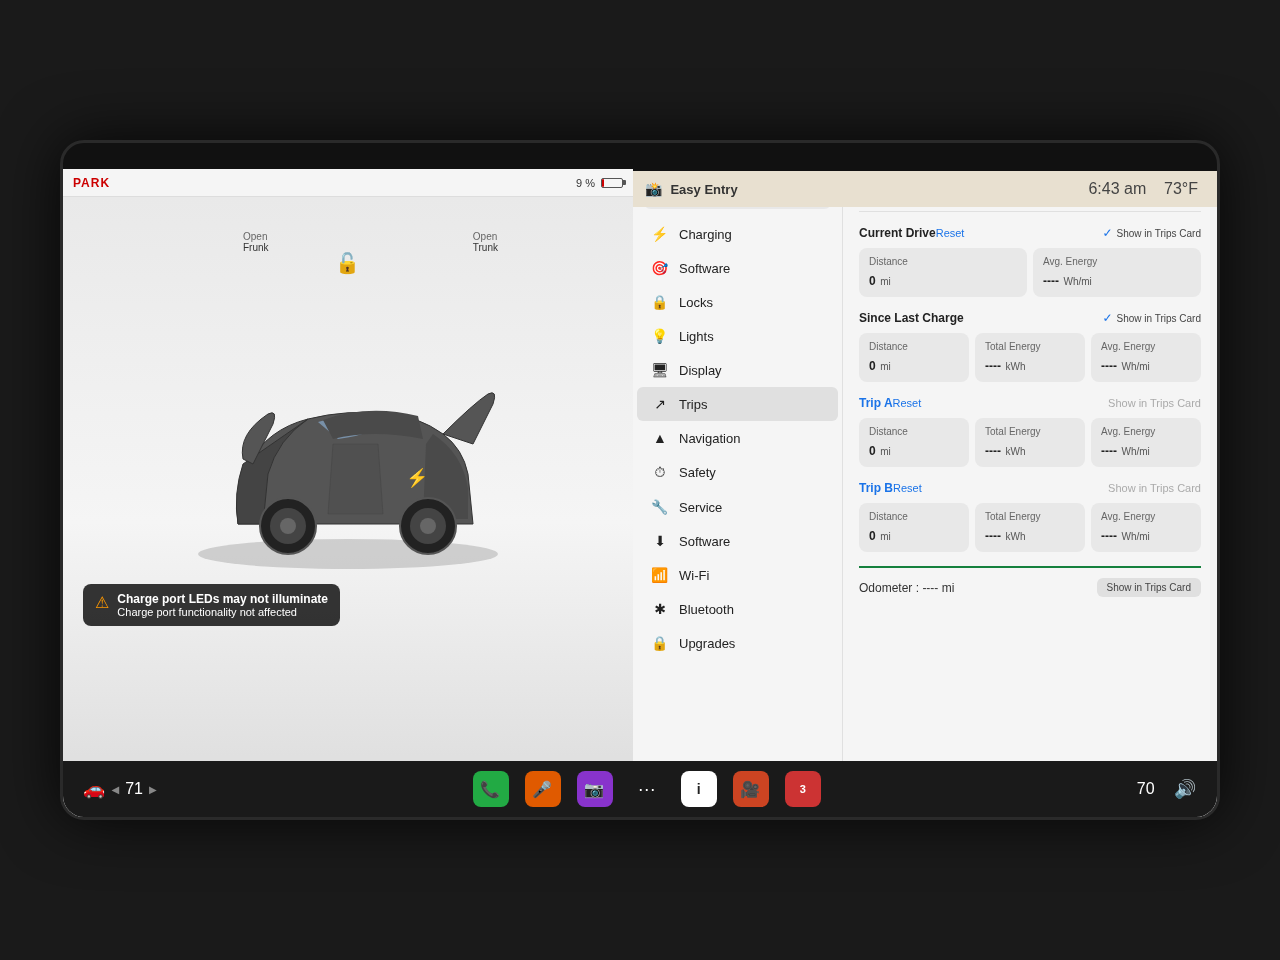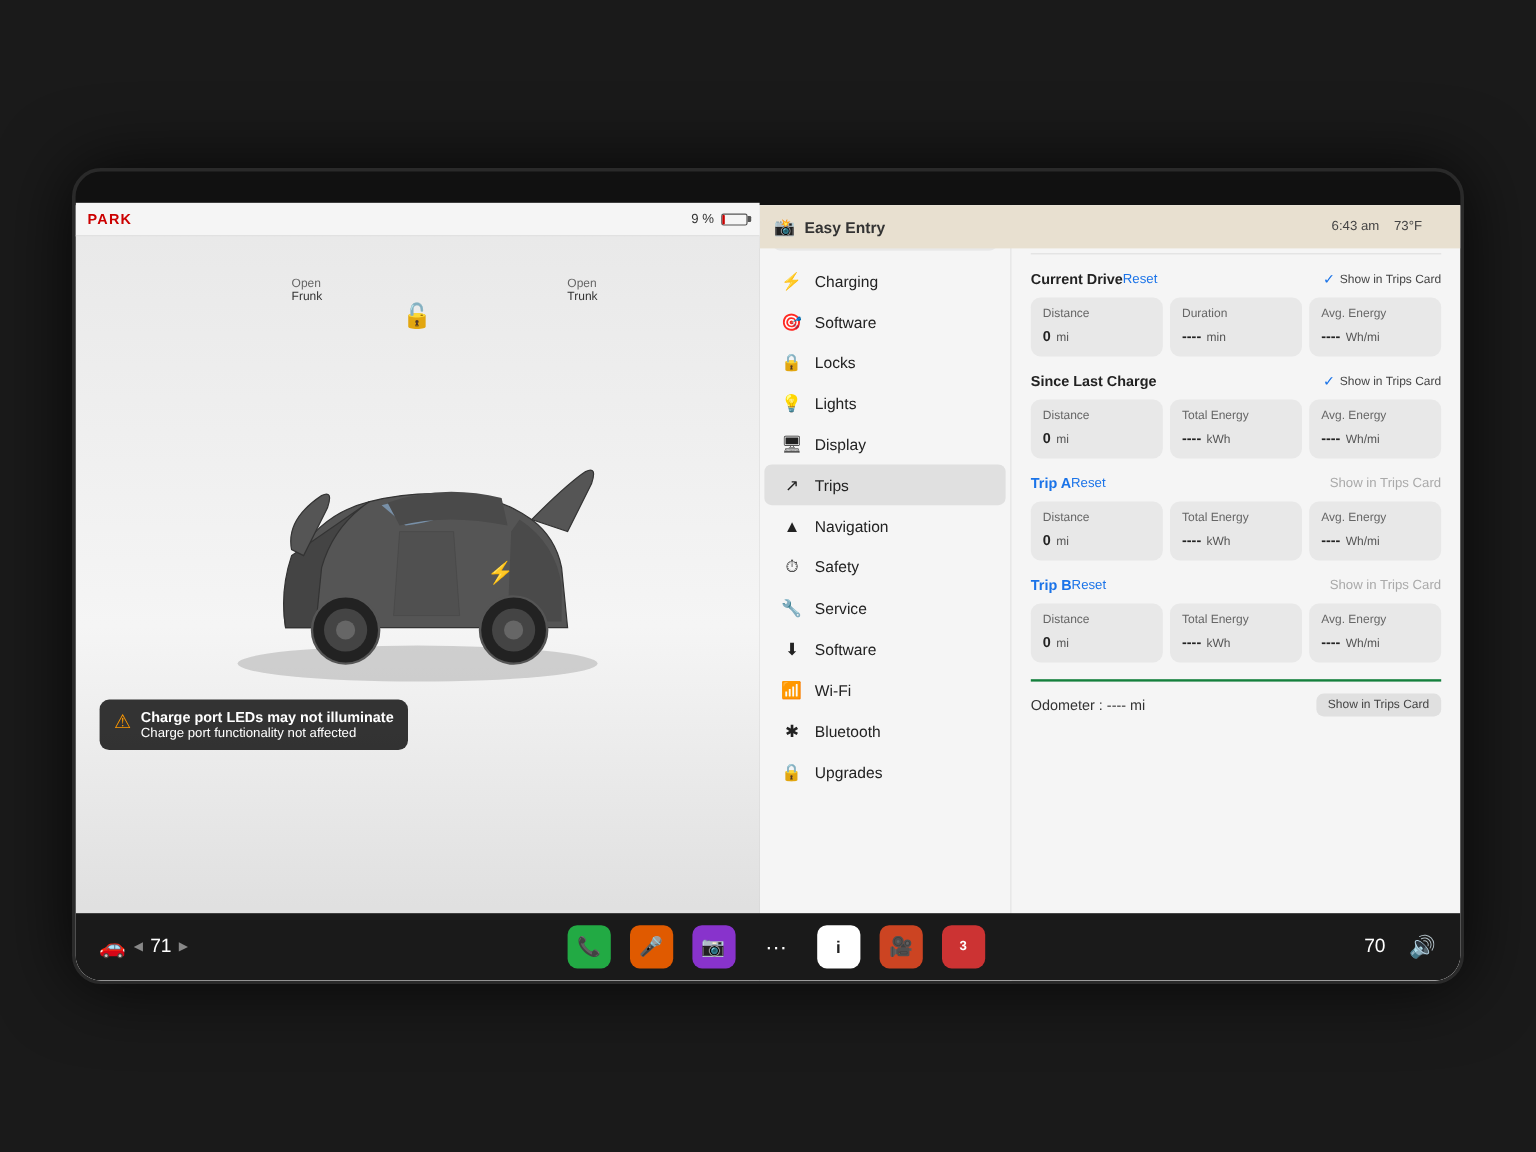--- a/index.html
+++ b/index.html
@@ -93,24 +93,24 @@
       align-items: center;
       gap: 8px;
       flex: 1;
     }
     .easy-entry-nav {
       font-size: 13px;
       font-weight: 600;
       color: #333;
     }
     .time-temp {
-      font-size: 11px;
+      font-size: 16px;
       color: #444;
       margin-left: auto;
-      margin-right: 20px;
+      margin-right: 7px;
     }
     
     .content-area {
       display: flex;
       flex: 1;
       margin-top: 28px;
     }
     
     .left-panel {
       width: 570px;
@@ -615,24 +615,20 @@
                 <span class="checkmark">✓</span>
                 <span>Show in Trips Card</span>
               </div>
             </div>
             <div class="trip-stats-row">
               <div class="stat-card">
                 <div class="stat-label">Distance</div>
                 <div><span class="stat-value">0</span> <span class="stat-unit">mi</span></div>
               </div>
               <div class="stat-card">
-                <div class="stat-label">Duration</div>
-                <div><span class="stat-dashes">----</span> <span class="stat-unit">min</span></div>
-              </div>
-              <div class="stat-card">
                 <div class="stat-label">Avg. Energy</div>
                 <div><span class="stat-dashes">----</span> <span class="stat-unit">Wh/mi</span></div>
               </div>
             </div>
           </div>
 
           <div class="trip-section">
             <div class="section-header">
               <span class="section-title">Since Last Charge</span>
               <div class="show-trips-check">

